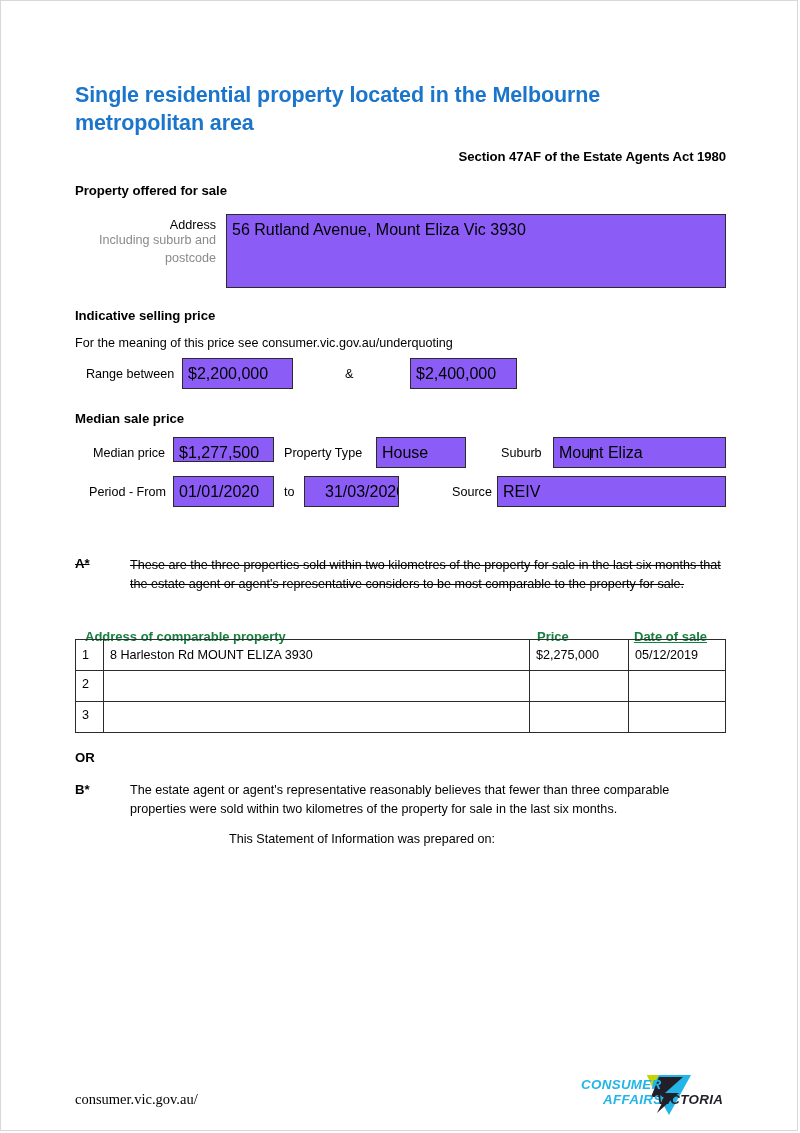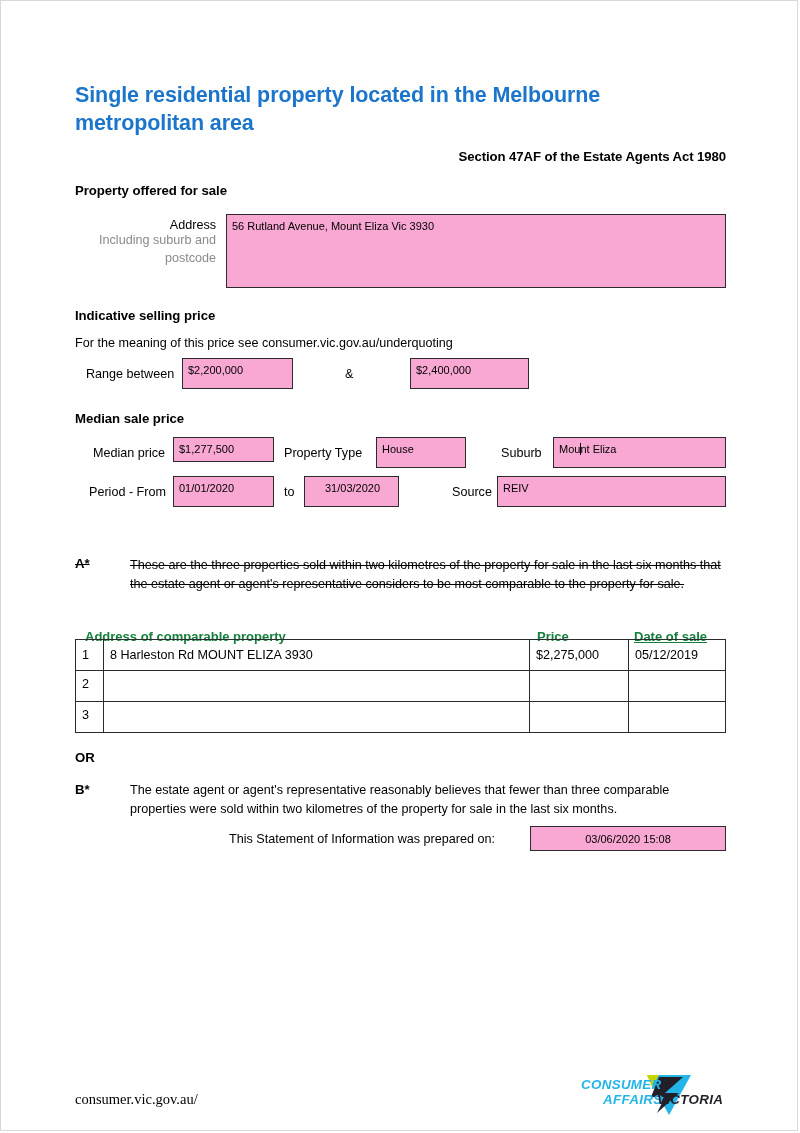--- a/index.html
+++ b/index.html
@@ -78,22 +78,22 @@
   }
   .label-gray {
     color: #8a8a8a;
   }
 
   
   .box {
     position: absolute;
     border: 1px solid #2b2b2b;
     box-sizing: border-box;
-    background: #f9a8d4;
-    font-size: 11px;
+    background: #8b5cf6;
+    font-size: 16px;
     color: #000;
     padding: 4px 5px 0 5px;
     line-height: 1.35;
     overflow: hidden;
   }
   .box.center {
     text-align: center;
     padding-top: 5px;
   }
   .caret {
@@ -202,21 +202,21 @@
 
   <div class="box" style="left:225px; top:213px; width:500px; height:74px;">56 Rutland Avenue, Mount Eliza Vic 3930</div>
 
   <div class="h-bold" style="left:74px; top:307px;">Indicative selling price</div>
 
   <div class="plain" style="left:74px; top:335px;">For the meaning of this price see consumer.vic.gov.au/underquoting</div>
 
   <div class="plain" style="left:85px; top:366px;">Range between</div>
   <div class="box" style="left:181px; top:357px; width:111px; height:31px;">$2,200,000</div>
   <div class="plain" style="left:344px; top:366px;">&amp;</div>
-  <div class="box" style="left:409px; top:357px; width:119px; height:31px;">$2,400,000</div>
+  <div class="box" style="left:409px; top:357px; width:107px; height:31px;">$2,400,000</div>
 
   <div class="h-bold" style="left:74px; top:410px;">Median sale price</div>
 
   <div class="plain" style="left:92px; top:445px;">Median price</div>
   <div class="box" style="left:172px; top:436px; width:101px; height:25px;">$1,277,500</div>
 
   <div class="plain" style="left:283px; top:445px;">Property Type</div>
   <div class="box" style="left:375px; top:436px; width:90px; height:31px;">House</div>
 
   <div class="plain" style="left:500px; top:445px;">Suburb</div>
@@ -261,21 +261,20 @@
       </tr>
     </tbody>
   </table>
 
   <div class="h-bold" style="left:74px; top:749px;">OR</div>
 
   <div class="h-bold" style="left:74px; top:781px;">B*</div>
   <div class="clause" style="left:129px; top:780px; width:596px;">The estate agent or agent's representative reasonably believes that fewer than three comparable properties were sold within two kilometres of the property for sale in the last six months.</div>
 
   <div class="plain" style="left:228px; top:831px;">This Statement of Information was prepared on:</div>
-  <div class="box center" style="left:529px; top:825px; width:196px; height:25px;">03/06/2020 15:08</div>
 
   <div class="footer-url">consumer.vic.gov.au/</div>
 
   <div class="logo">
     <svg width="150" height="48" viewBox="0 0 150 48" style="position:absolute; left:0; top:0;">
 
       <polygon points="68,4 112,4 90,44" fill="#23b5e8"></polygon>
 
       <polygon points="68,4 80,4 73,16" fill="#c8d400"></polygon>
 

